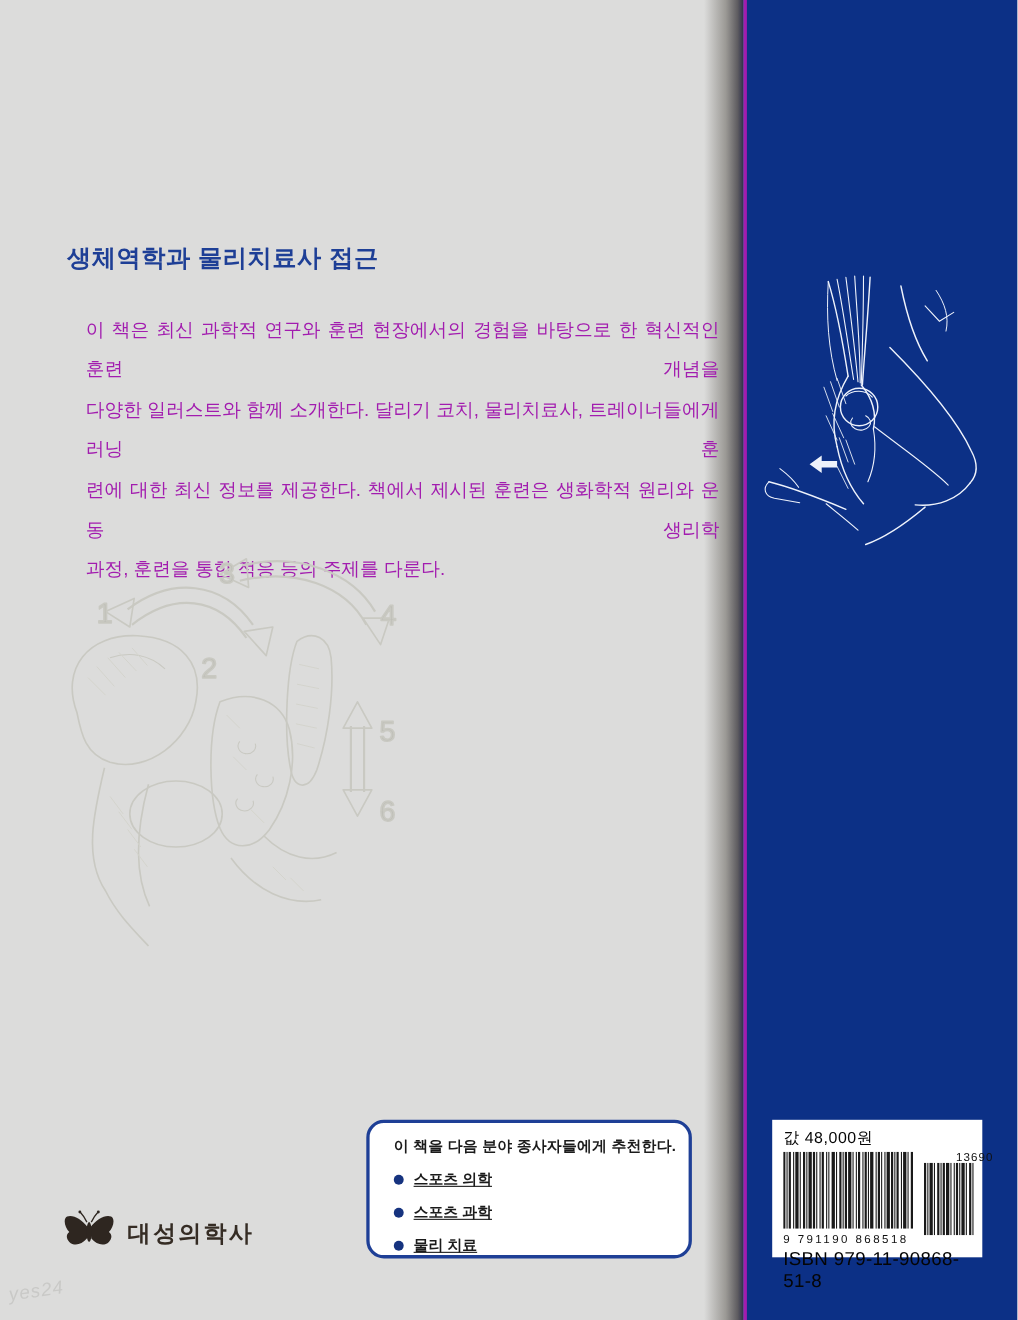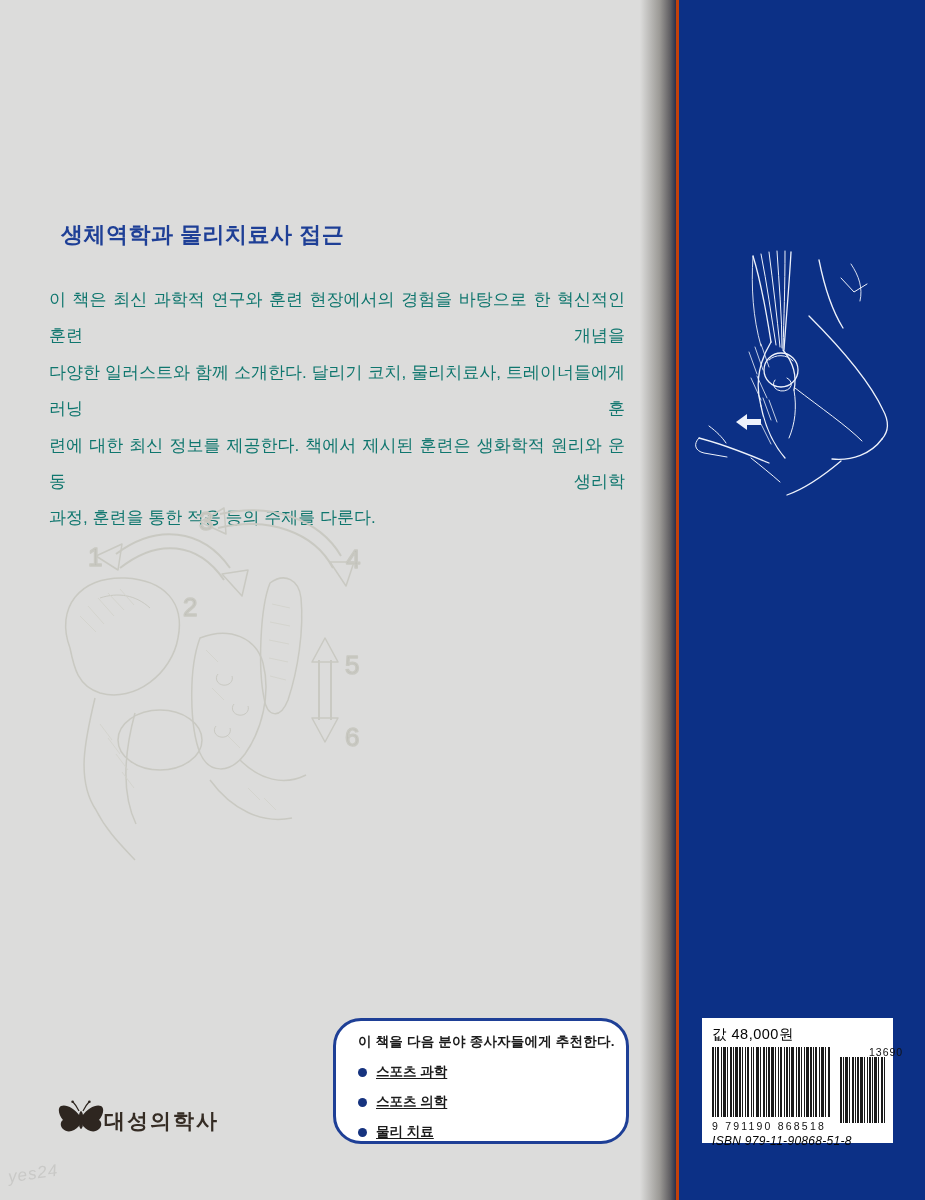--- a/index.html
+++ b/index.html
@@ -3,58 +3,58 @@
 <meta charset="utf-8">
 <style>
   html,body{margin:0;padding:0;}
   body{font-family:"Liberation Sans","DejaVu Sans",sans-serif;}
   .cover{position:relative;width:925px;height:1200px;background:#dcdcdb;overflow:hidden;}
 
   
   .band-shadow{position:absolute;left:640px;top:0;width:36px;height:1200px;
     background:linear-gradient(to right, rgba(170,168,165,0) 0%, #9b9995 55%, #5e5c60 85%, #2c2f4a 100%);}
   .band{position:absolute;left:676px;top:0;width:249px;height:1200px;background:#0c3086;
-    border-left:3px solid #c2410c;box-sizing:border-box;}
+    border-left:3px solid #a21caf;box-sizing:border-box;}
 
   .title{position:absolute;left:60px;top:150px;margin:0;font-size:44px;font-weight:500;
     letter-spacing:3px;color:#54514d;font-family:"Liberation Sans",sans-serif;}
   .subtitle{position:absolute;left:61px;top:220px;margin:0;font-size:22px;font-weight:bold;
     color:#1e3f96;letter-spacing:0.5px;}
 
-  .para{position:absolute;left:49px;top:282px;width:576px;color:#0f766e;font-size:17px;}
+  .para{position:absolute;left:78px;top:282px;width:576px;color:#a21caf;font-size:17px;}
   .para-line{line-height:36.4px;text-align:justify;text-align-last:justify;white-space:normal;}
   .para-line.last{text-align-last:left;}
 
   .pelvis{position:absolute;left:40px;top:488px;}
   .pelvis text{font-size:26px;fill:#bfbfb8;font-family:"Liberation Sans",sans-serif;}
 
   .runner{position:absolute;left:12px;top:248px;}
 
   
   .rec-box{position:absolute;left:333px;top:1018px;width:296px;height:126px;background:#ffffff;
-    border:3px solid #1e3f96;border-radius:28px;box-sizing:border-box;padding:12px 0 0 22px;}
+    border:3px solid #1e3f96;border-radius:16px;box-sizing:border-box;padding:12px 0 0 22px;}
   .rec-heading{font-size:13.5px;font-weight:bold;color:#1b1b1b;letter-spacing:0.2px;}
   .rec-item{display:flex;align-items:center;margin-top:12px;}
   .rec-dot{width:9px;height:9px;border-radius:50%;background:#16337f;margin-right:9px;flex:0 0 auto;}
   .rec-label{font-size:13.5px;font-weight:bold;color:#1b1b1b;text-decoration:underline;text-underline-offset:2px;}
 
   
   .barcode-box{position:absolute;left:23px;top:1018px;width:191px;height:125px;background:#ffffff;
     box-sizing:border-box;padding:7px 8px 0 10px;}
   .price{font-size:14.5px;color:#050505;letter-spacing:0.5px;}
   .bars-row{display:flex;align-items:flex-start;margin-top:3px;}
   .main-bars-col{width:117px;}
   .ean-digits{font-size:10.5px;color:#111;letter-spacing:2.2px;margin-top:-1px;white-space:nowrap;}
   .addon-col{margin-left:8px;width:52px;text-align:center;}
   .addon-code{font-size:10.5px;color:#111;letter-spacing:1px;line-height:10px;margin-left:32px;}
-  .isbn{font-size:12px;color:#050505;margin-top:2px;letter-spacing:0.3px;font-style:italic;}
+  .isbn{font-size:17px;color:#050505;margin-top:2px;letter-spacing:0.3px;}
 
   
   .publisher{position:absolute;left:58px;top:1100px;display:flex;align-items:center;}
-  .publisher-name{font-size:21px;font-weight:bold;color:#352c24;letter-spacing:2px;}
+  .publisher-name{font-size:21px;font-weight:bold;color:#352c24;letter-spacing:2px;margin-left:12px;}
 
   .watermark{position:absolute;left:8px;top:1164px;font-size:17px;font-style:italic;color:#c9c9c7;
     transform:rotate(-8deg);letter-spacing:1px;}
 </style>
 </head>
 <body>
 
 <div class="cover">
 
   <div class="band-shadow"></div>
@@ -169,25 +169,25 @@
     <text x="159" y="42">3</text>
     <text x="306" y="80">4</text>
     <text x="305" y="186">5</text>
     <text x="305" y="258">6</text>
   </svg>
 
   <div class="rec-box">
     <div class="rec-heading">이 책을 다음 분야 종사자들에게 추천한다.</div>
     <div class="rec-item">
       <span class="rec-dot"></span>
-      <span class="rec-label">스포츠 과학</span>
+      <span class="rec-label">스포츠 의학</span>
     </div>
     <div class="rec-item">
       <span class="rec-dot"></span>
-      <span class="rec-label">스포츠 의학</span>
+      <span class="rec-label">스포츠 과학</span>
     </div>
     <div class="rec-item">
       <span class="rec-dot"></span>
       <span class="rec-label">물리 치료</span>
     </div>
   </div>
 
   <div class="publisher">
     <svg width="46" height="42" viewBox="0 0 46 42">
       <g fill="#2e2620">

